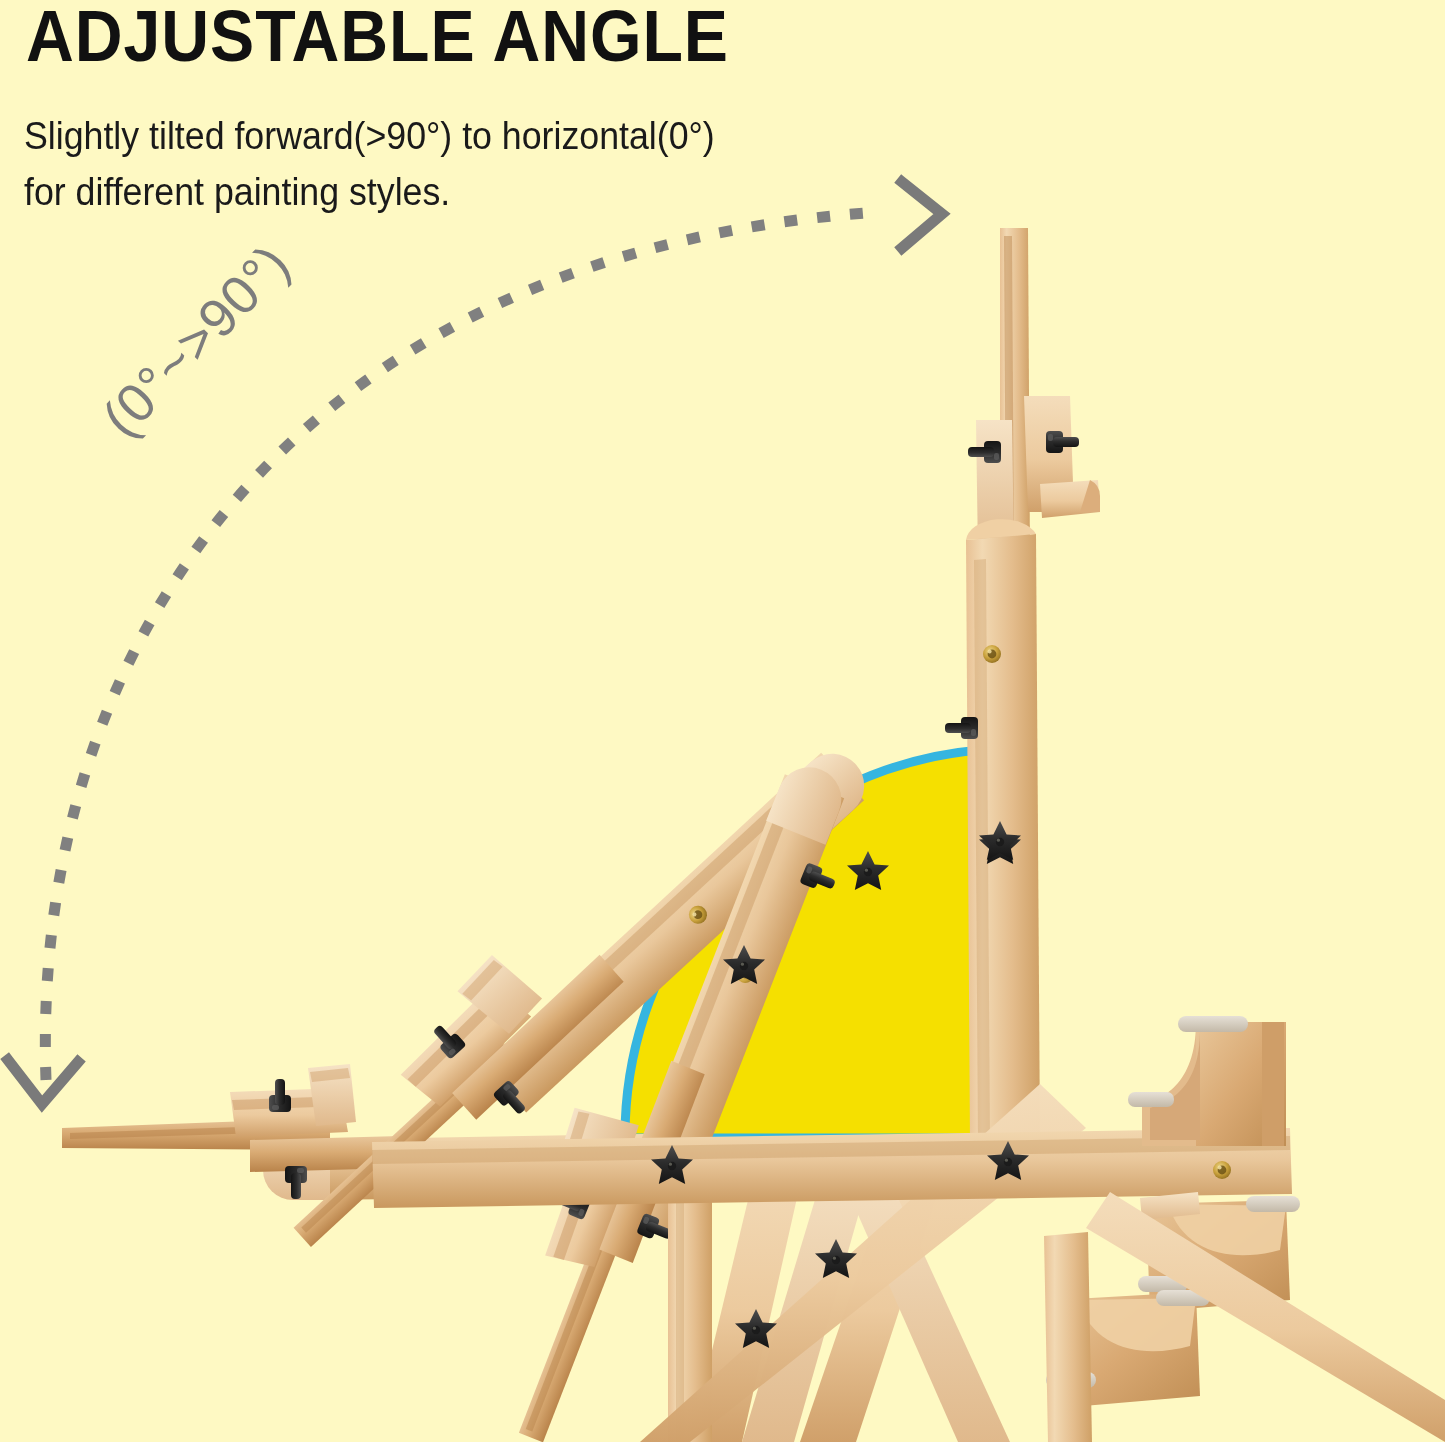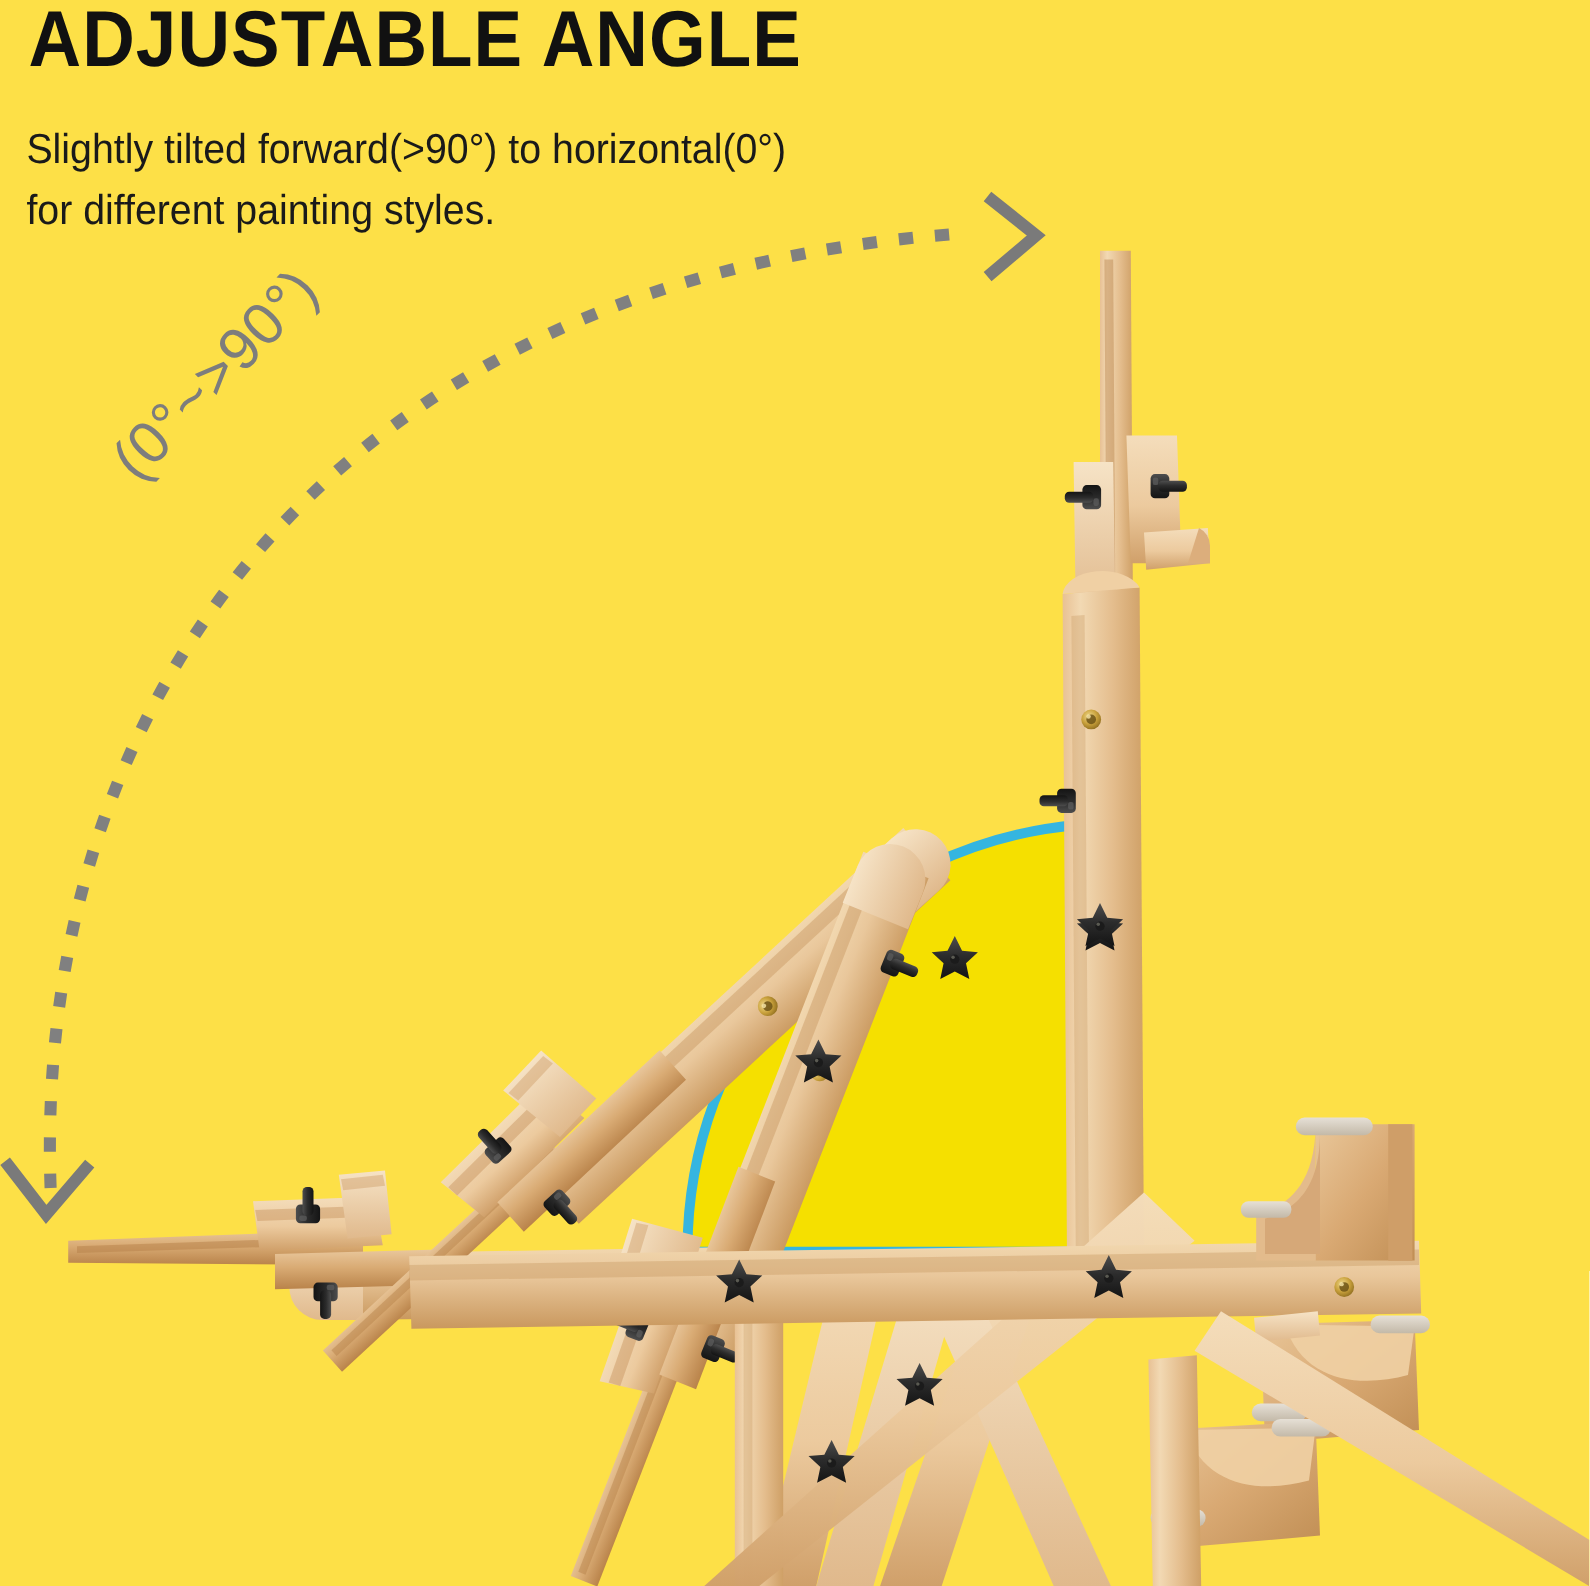--- a/index.html
+++ b/index.html
@@ -8,21 +8,21 @@
     padding: 0;
     background: #ffffff;
   }
   body {
     font-family: "Liberation Sans", sans-serif;
   }
   #stage {
     position: relative;
     width: 1445px;
     height: 1442px;
-    background: #fde047;
+    background: #fef9c3;
     overflow: hidden;
   }
   #stage svg.layer {
     position: absolute;
     left: 0;
     top: 0;
     width: 1445px;
     height: 1442px;
     display: block;
   }

